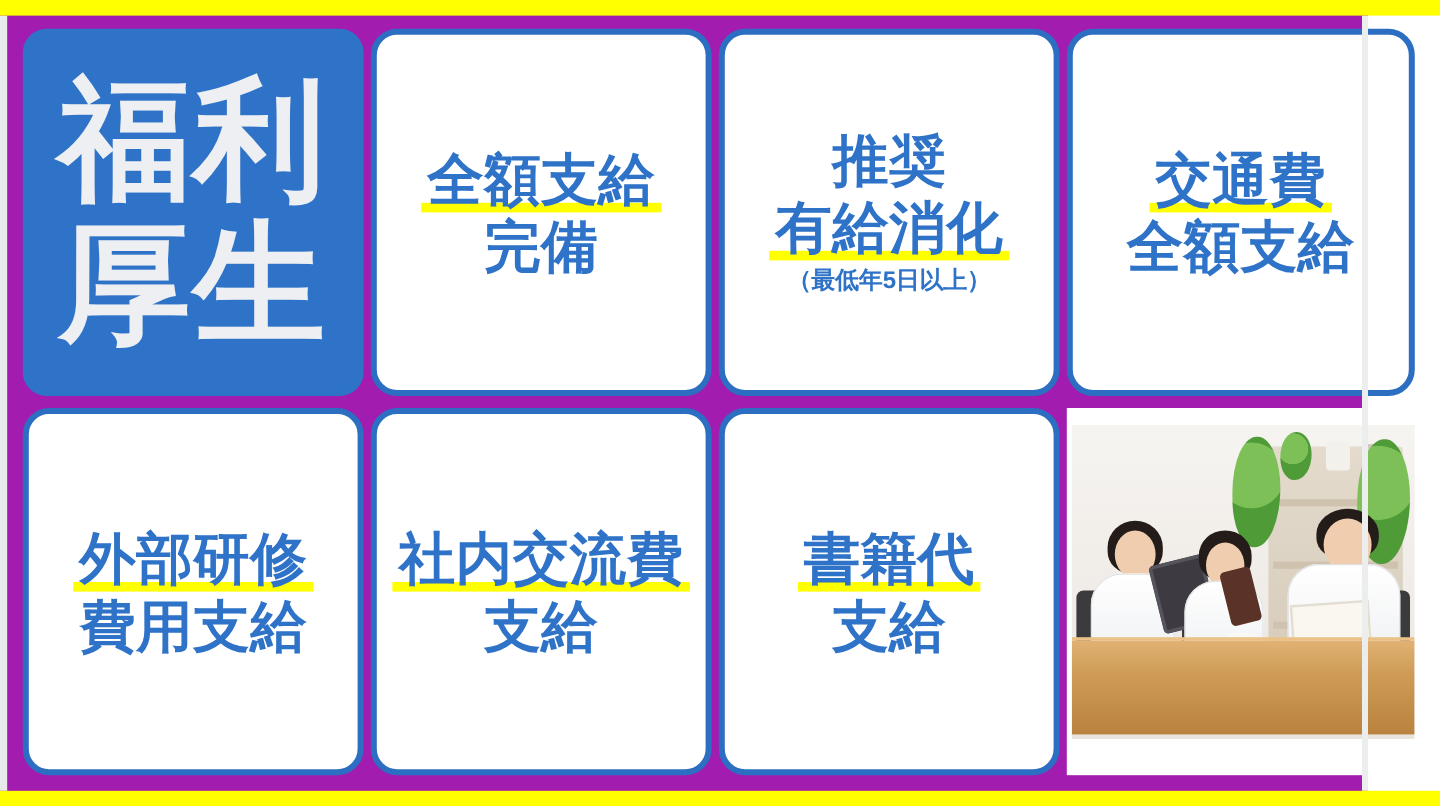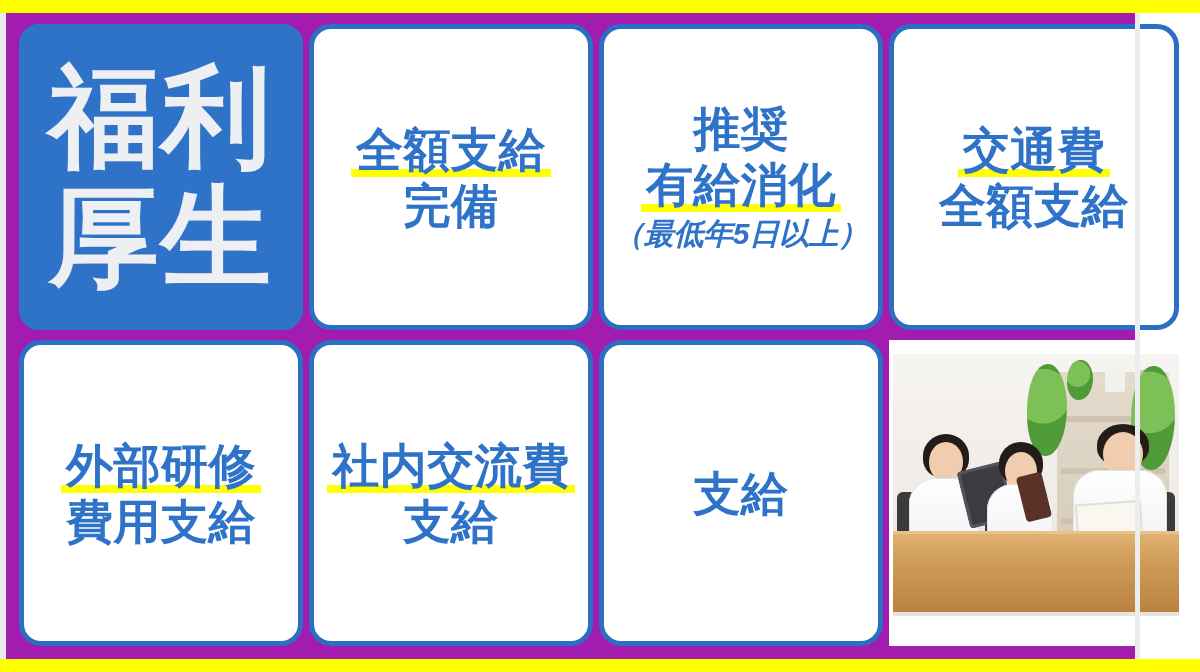--- a/index.html
+++ b/index.html
@@ -115,26 +115,25 @@
     right: -3px;
     bottom: -4px;
     height: 8px;
     background: #ffff00;
     z-index: -1;
   }
   .line.hl { z-index: 0; }
 
   .note {
     margin-top: 11px;
-    font-size: 30px;
+    font-size: 20px;
     font-weight: bold;
     color: #2e73c8;
     white-space: nowrap;
     letter-spacing: -0.01em;
-    font-style: italic;
   }
 
   
   .title-lines {
     display: flex;
     flex-direction: column;
     align-items: center;
     line-height: 0.98;
   }
   .title-line {
@@ -286,20 +285,21 @@
 
     <div class="card">
       <div class="lines">
         <div class="line hl">社内交流費</div>
         <div class="line">支給</div>
       </div>
     </div>
 
     <div class="card">
       <div class="lines">
+        <div class="line hl">書籍代</div>
         <div class="line">支給</div>
       </div>
     </div>
 
     <div class="card photo-card">
       <div class="photo" aria-label="三人のスタッフが白衣で木製テーブルを囲んで打ち合わせしている写真">
         <div class="ph-wall"></div>
 
         <div class="ph-shelf">
           <i></i>

